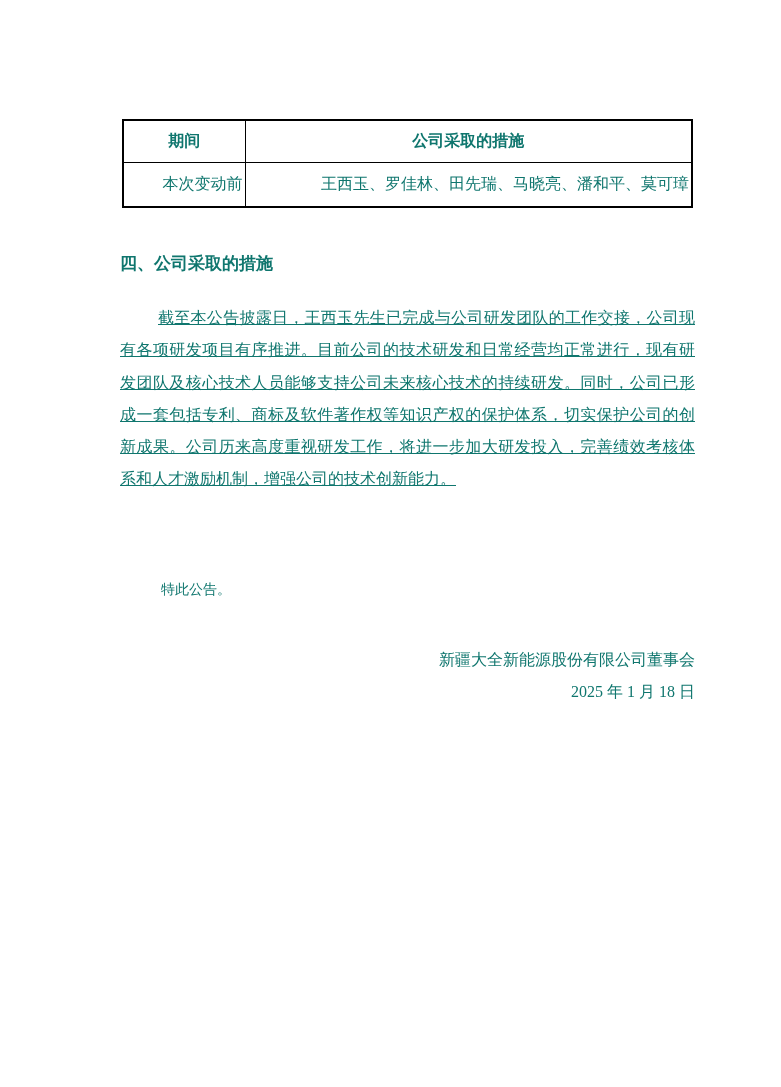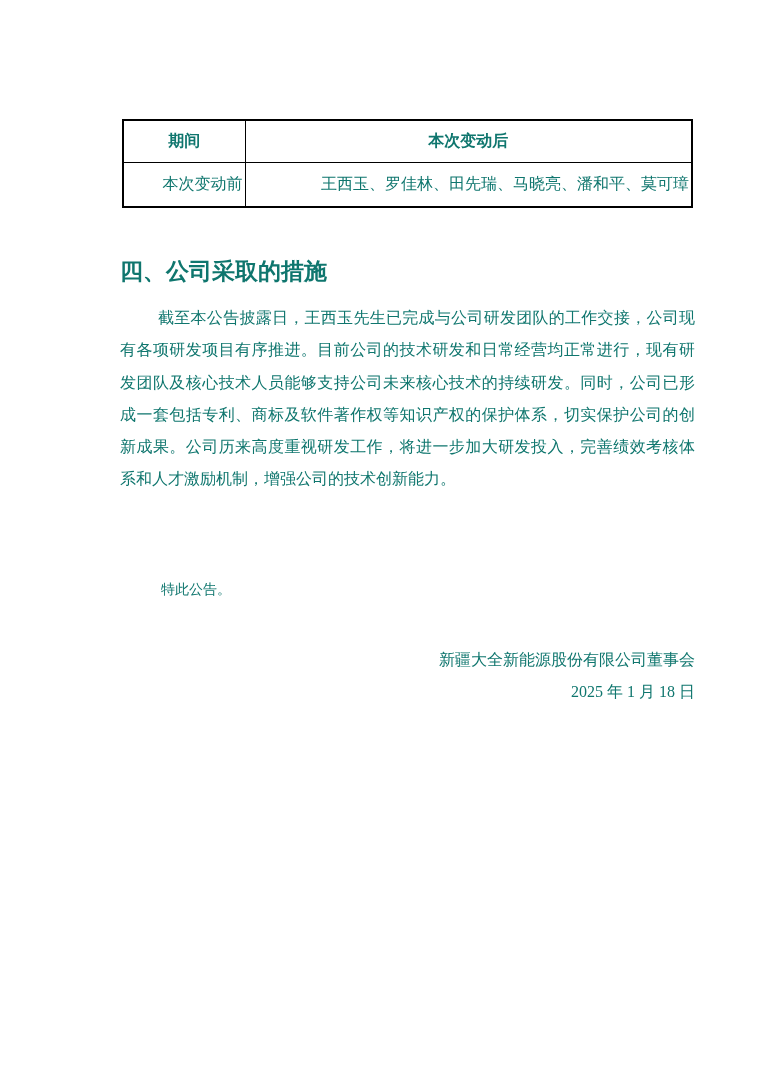--- a/index.html
+++ b/index.html
@@ -41,38 +41,39 @@
     font-weight: bold;
   }
   table.personnel-table td {
     height: 43px;
     font-weight: normal;
     text-align: right;
   }
   .section-heading {
     position: absolute;
     left: 112px;
-    top: 260px;
+    top: 252px;
     margin: 0;
-    font-size: 23px;
+    font-size: 17px;
     font-weight: bold;
     line-height: 24px;
     white-space: nowrap;
   }
   .body-paragraph {
     position: absolute;
     left: 112px;
     top: 302px;
     width: 575px;
     margin: 0;
     font-size: 16px;
     line-height: 32.3px;
     text-align: justify;
     text-justify: inter-character;
     text-indent: 38px;
+    text-decoration: underline;
   }
   .closing-statement {
     position: absolute;
     left: 112px;
     top: 581px;
     margin: 0;
     font-size: 14px;
     line-height: 18px;
     text-indent: 41px;
     white-space: nowrap;
@@ -96,21 +97,21 @@
 <div class="page">
 
   <table class="personnel-table">
     <colgroup>
       <col style="width:122px;">
       <col>
     </colgroup>
     <thead>
       <tr>
         <th>期间</th>
-        <th>本次变动后</th>
+        <th>公司采取的措施</th>
       </tr>
     </thead>
     <tbody>
       <tr>
         <td>本次变动前</td>
         <td>王西玉、罗佳林、田先瑞、马晓亮、潘和平、莫可璋</td>
       </tr>
     </tbody>
   </table>
 

